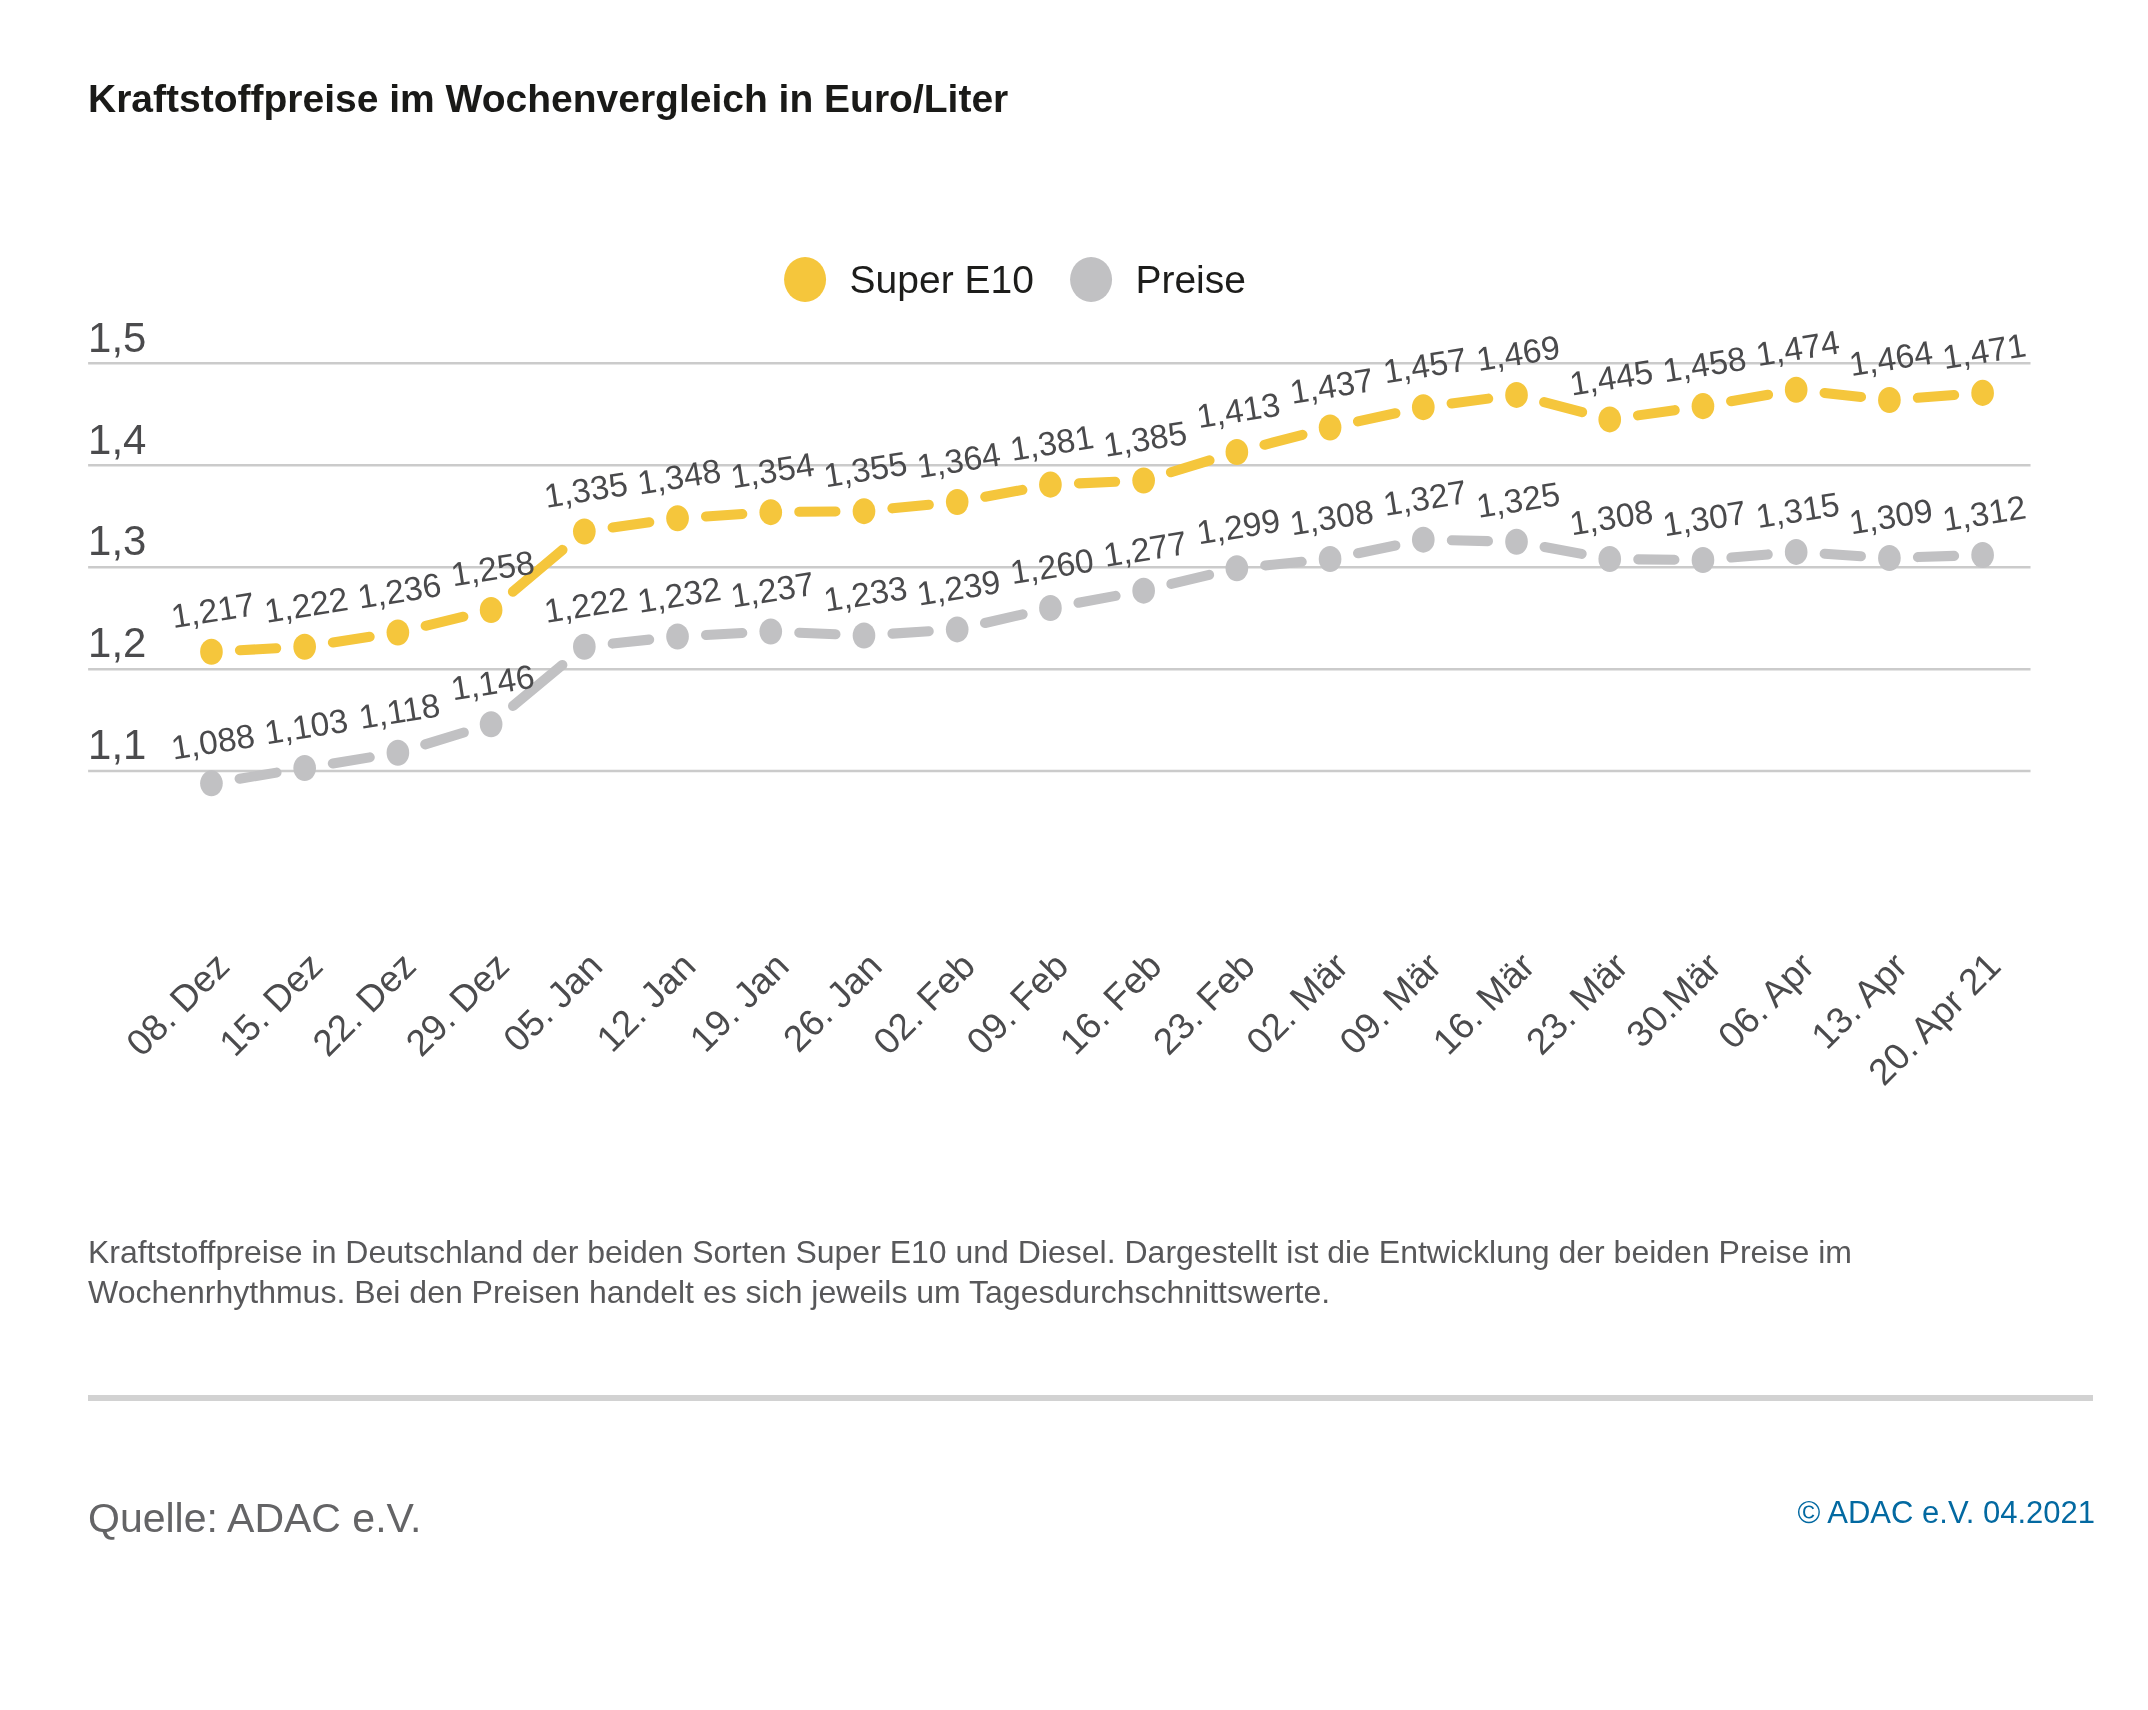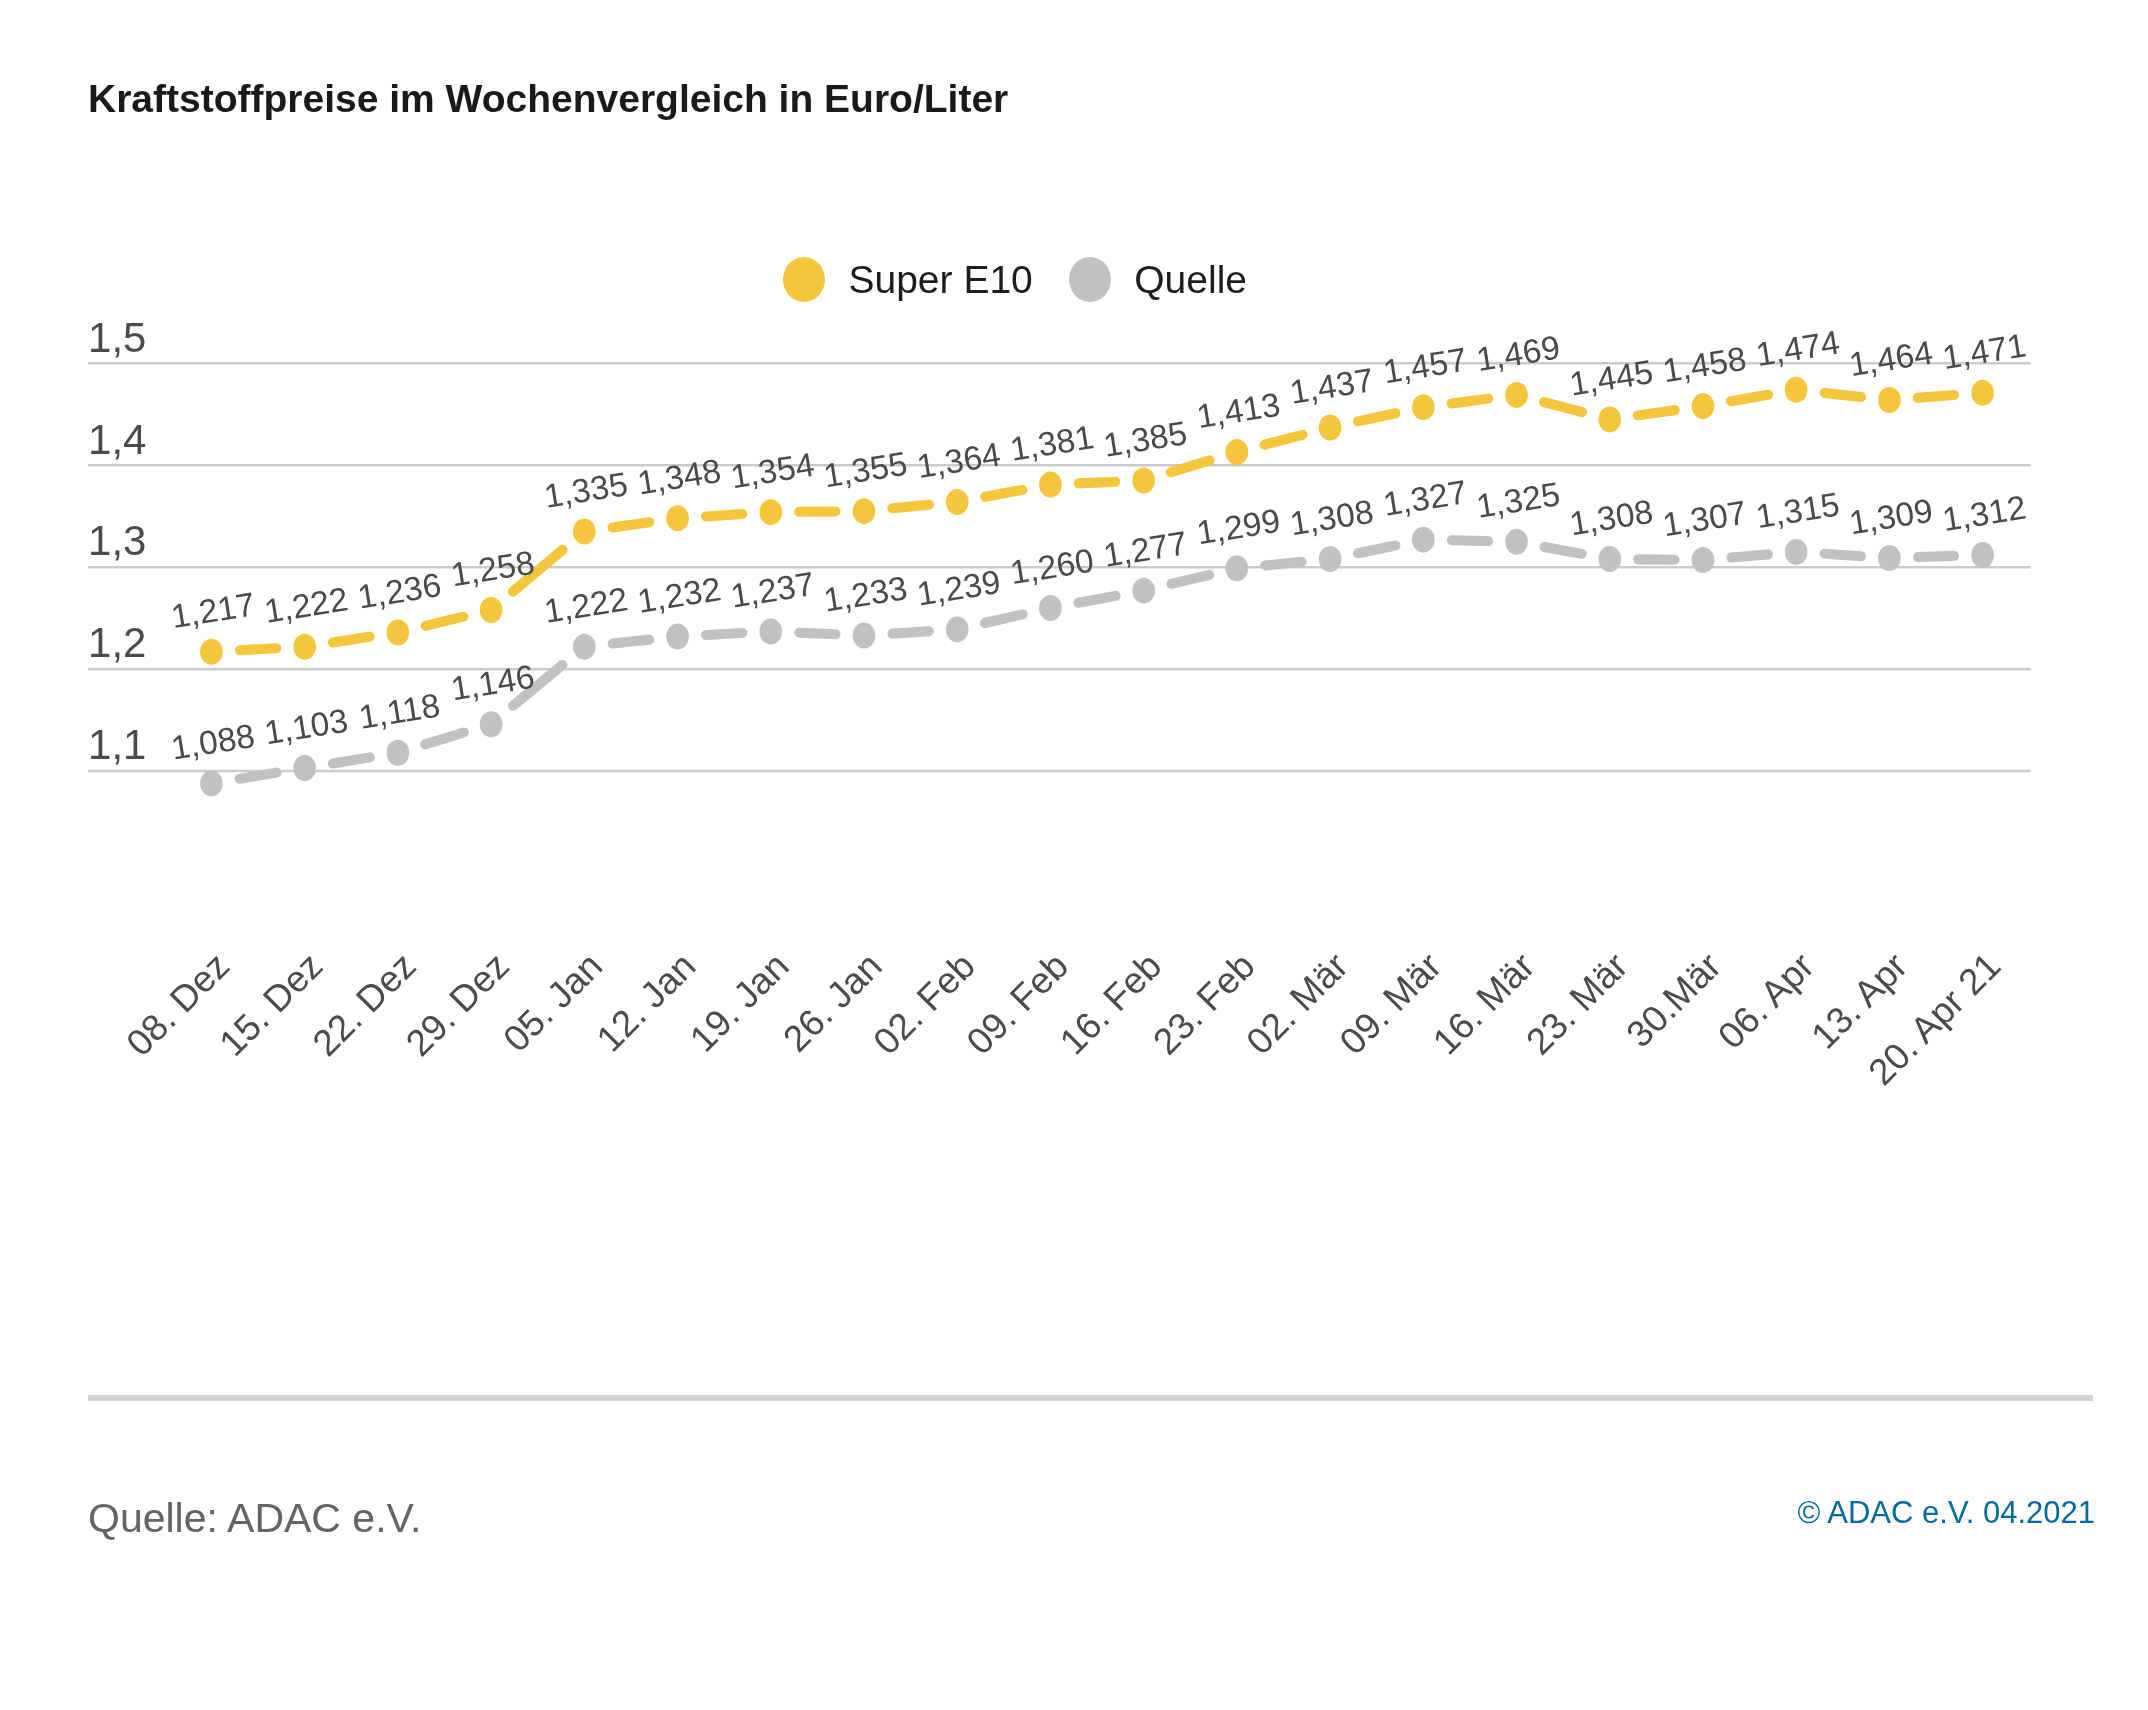--- a/index.html
+++ b/index.html
@@ -25,21 +25,21 @@
 
   <div id="chart-title">Kraftstoffpreise im Wochenvergleich in Euro/Liter</div>
 
   <div id="legend">
     <div class="legend-item">
       <span class="legend-dot" style="background: rgb(245, 198, 60);"></span>
       <span class="legend-label">Super E10</span>
     </div>
     <div class="legend-item">
       <span class="legend-dot" style="background: rgb(193, 193, 195);"></span>
-      <span class="legend-label">Quelle</span>
+      <span class="legend-label">Preise</span>
     </div>
   </div>
 
   <svg id="chart-svg" width="2148" height="1710" viewBox="0 0 2560 2038" xmlns="http://www.w3.org/2000/svg">
       <line x1="105" y1="433" x2="2420" y2="433" stroke="#cbcbcb" stroke-width="3"></line>
       <text x="105" y="419" font-size="50" font-weight="500" fill="#4b4b4d">1,5</text>
       <line x1="105" y1="554.5000000000001" x2="2420" y2="554.5000000000001" stroke="#cbcbcb" stroke-width="3"></line>
       <text x="105" y="540.5000000000001" font-size="50" font-weight="500" fill="#4b4b4d">1,4</text>
       <line x1="105" y1="676" x2="2420" y2="676" stroke="#cbcbcb" stroke-width="3"></line>
       <text x="105" y="662" font-size="50" font-weight="500" fill="#4b4b4d">1,3</text>
@@ -180,20 +180,22 @@
       <text text-anchor="end" font-size="44" font-weight="500" fill="#4b4b4d" transform="translate(1609.1999999999998 1154) rotate(-45)">02. Mär</text>
       <text text-anchor="end" font-size="44" font-weight="500" fill="#4b4b4d" transform="translate(1720.3 1154) rotate(-45)">09. Mär</text>
       <text text-anchor="end" font-size="44" font-weight="500" fill="#4b4b4d" transform="translate(1831.3999999999999 1154) rotate(-45)">16. Mär</text>
       <text text-anchor="end" font-size="44" font-weight="500" fill="#4b4b4d" transform="translate(1942.5 1154) rotate(-45)">23. Mär</text>
       <text text-anchor="end" font-size="44" font-weight="500" fill="#4b4b4d" transform="translate(2053.6 1154) rotate(-45)">30.Mär</text>
       <text text-anchor="end" font-size="44" font-weight="500" fill="#4b4b4d" transform="translate(2164.7 1154) rotate(-45)">06. Apr</text>
       <text text-anchor="end" font-size="44" font-weight="500" fill="#4b4b4d" transform="translate(2275.8 1154) rotate(-45)">13. Apr</text>
       <text text-anchor="end" font-size="44" font-weight="500" fill="#4b4b4d" transform="translate(2386.9 1154) rotate(-45)">20. Apr 21</text>
     </svg>
 
+  <div id="description">Kraftstoffpreise in Deutschland der beiden Sorten Super E10 und Diesel. Dargestellt ist die Entwicklung der beiden Preise im
+Wochenrhythmus. Bei den Preisen handelt es sich jeweils um Tagesdurchschnittswerte.</div>
 
   <div id="divider"></div>
 
   <div id="footer-source">Quelle: ADAC e.V.</div>
   <div id="footer-copyright">© ADAC e.V. 04.2021</div>
 
 </div>
 
 
 </body></html>

